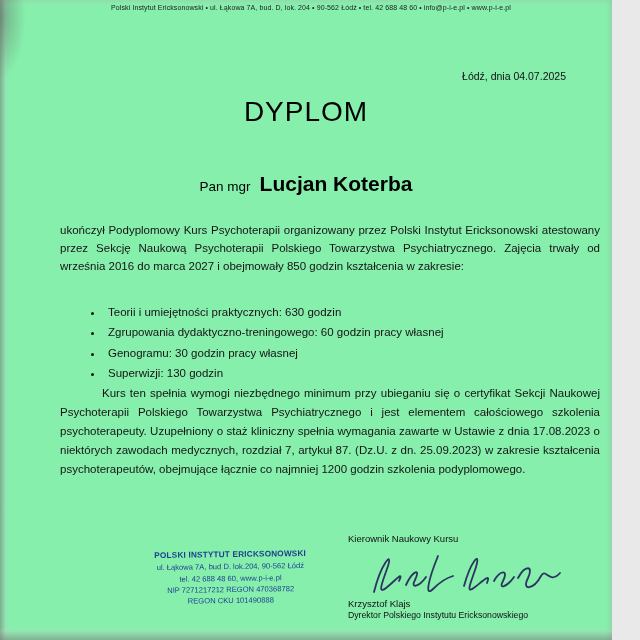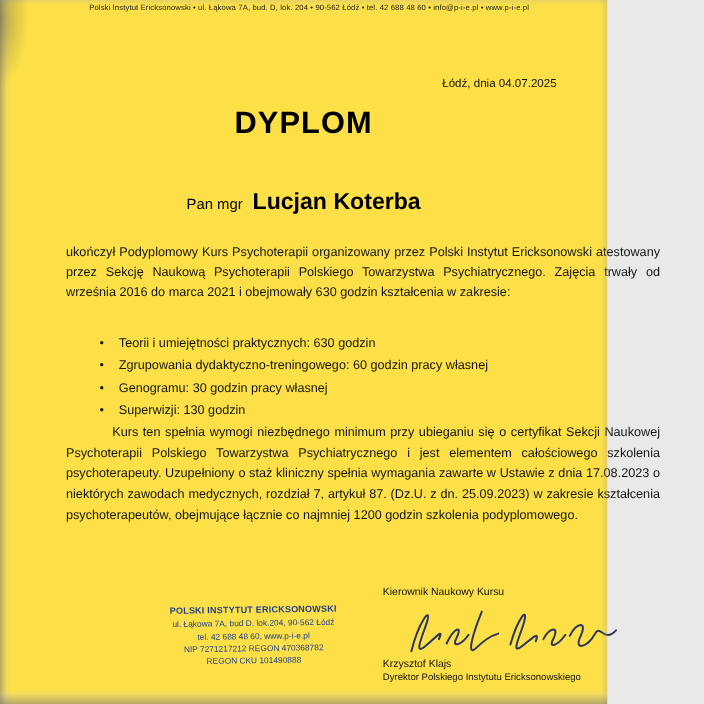--- a/index.html
+++ b/index.html
@@ -2,22 +2,22 @@
 <html><head>
 <meta charset="utf-8">
 <style>
   html,body{margin:0;padding:0;}
   body{
     width:640px;height:640px;overflow:hidden;
     background:#e9e9e9;
     font-family:"Liberation Sans","DejaVu Sans",sans-serif;
   }
   .page{
-    position:relative;width:552px;height:640px;
-    background:#fde047;color:#1a1a1a;
+    position:relative;width:612px;height:640px;
+    background:#86efac;color:#1a1a1a;
   }
   
   .edge{position:absolute;pointer-events:none;}
   .edge-left{left:0;top:0;bottom:0;width:10px;
     background:linear-gradient(to right, rgba(110,110,110,.5), rgba(190,190,190,.22) 55%, transparent);}
   .edge-bottom{left:0;right:0;bottom:0;height:13px;
     background:linear-gradient(to top, rgba(125,125,125,.55), rgba(200,200,200,.2) 70%, transparent);}
   .edge-right{right:0;top:0;bottom:0;width:6px;
     background:linear-gradient(to left, rgba(160,160,160,.3), transparent);}
   .edge-top{left:0;right:0;top:0;height:5px;
@@ -29,21 +29,21 @@
     position:absolute;top:4px;left:30px;right:20px;
     text-align:center;font-size:7px;letter-spacing:.1px;color:#222;
     white-space:nowrap;
   }
   .date-line{
     position:absolute;top:70px;right:46px;
     font-size:10.5px;color:#111;
   }
   .doc-title{
     position:absolute;top:96px;left:0;width:100%;
-    text-align:center;font-size:28px;font-weight:bold;letter-spacing:1px;color:#000;
+    text-align:center;font-size:28px;font-weight:normal;letter-spacing:1px;color:#000;
   }
   .doc-number{
     position:absolute;top:136px;left:0;width:100%;
     text-align:center;font-size:11px;font-weight:bold;color:#111;
   }
   .recipient{
     position:absolute;top:172px;left:0;width:100%;
     text-align:center;color:#000;
   }
   .recipient .prefix{font-size:13.5px;}
@@ -88,21 +88,21 @@
 
   <div class="date-line">Łódź, dnia 04.07.2025</div>
 
   <div class="doc-title">DYPLOM</div>
 
 
   <div class="recipient">
     <span class="prefix">Pan mgr</span><span class="name">Lucjan Koterba</span>
   </div>
 
-  <div class="body-par par1">ukończył Podyplomowy Kurs Psychoterapii organizowany przez Polski Instytut Ericksonowski atestowany przez Sekcję Naukową Psychoterapii Polskiego Towarzystwa Psychiatrycznego. Zajęcia trwały od września 2016 do marca 2021 i obejmowały 630 godzin kształcenia w zakresie:</div>
+  <div class="body-par par1">ukończył Podyplomowy Kurs Psychoterapii organizowany przez Polski Instytut Ericksonowski atestowany przez Sekcję Naukową Psychoterapii Polskiego Towarzystwa Psychiatrycznego. Zajęcia trwały od września 2016 do marca 2027 i obejmowały 850 godzin kształcenia w zakresie:</div>
 
   <ul class="bullet-list">
     <li>Teorii i umiejętności praktycznych: 630 godzin</li>
     <li>Zgrupowania dydaktyczno-treningowego: 60 godzin pracy własnej</li>
     <li>Genogramu: 30 godzin pracy własnej</li>
     <li>Superwizji: 130 godzin</li>
   </ul>
 
   <div class="body-par par2">Kurs ten spełnia wymogi niezbędnego minimum przy ubieganiu się o certyfikat Sekcji Naukowej Psychoterapii Polskiego Towarzystwa Psychiatrycznego i jest elementem całościowego szkolenia psychoterapeuty. Uzupełniony o staż kliniczny spełnia wymagania zawarte w Ustawie z dnia 17.08.2023 o niektórych zawodach medycznych, rozdział 7, artykuł 87. (Dz.U. z dn. 25.09.2023) w zakresie kształcenia psychoterapeutów, obejmujące łącznie co najmniej 1200 godzin szkolenia podyplomowego.</div>
 

